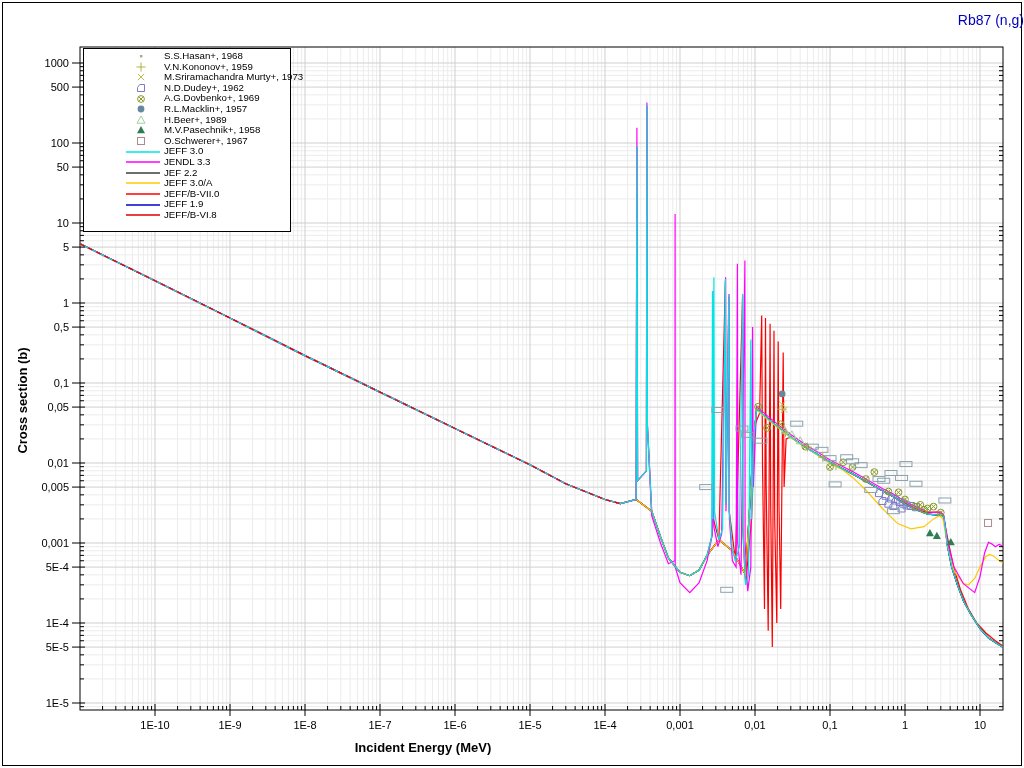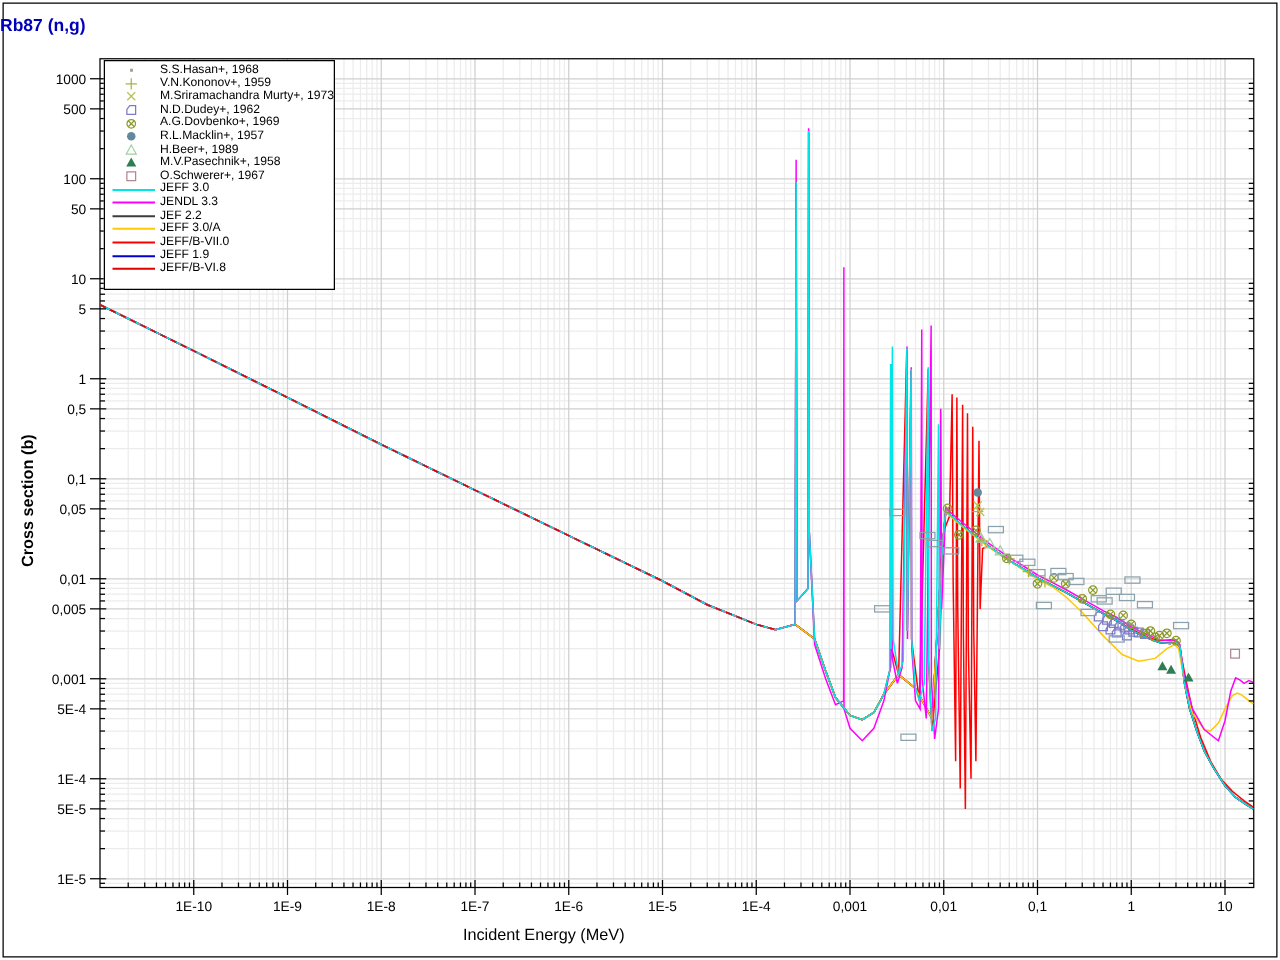--- a/index.html
+++ b/index.html
@@ -1,29 +1,29 @@
 <!DOCTYPE html>
 <html><head>
 <meta charset="utf-8">
 <style>
   html,body{margin:0;padding:0;background:#fff;}
   #page{position:relative;width:1024px;height:768px;background:#fff;overflow:hidden;
         font-family:"Liberation Sans",sans-serif;}
   #outer-border{position:absolute;left:2px;top:2px;width:1018px;height:762px;
         border:1px solid #000;pointer-events:none;}
-  #title{position:absolute;left:0;top:12px;width:1024px;text-align:left;
-        font-size:14px;font-weight:bold;}
+  #title{position:absolute;left:0;top:12px;width:1024px;text-align:right;
+        font-size:14px;font-weight:normal;}
   #plot-svg{position:absolute;left:0;top:0;}
   .tk{font-family:"Liberation Sans",sans-serif;font-size:11px;fill:#000;}
-  #xlabel{position:absolute;left:17px;top:740px;width:836px;text-align:center;
-        font-size:13px;font-weight:normal;color:#000;}
+  #xlabel{position:absolute;left:5px;top:740px;width:836px;text-align:center;
+        font-size:13px;font-weight:bold;color:#000;}
   #ylabel{position:absolute;left:-48px;top:393px;width:140px;text-align:center;
         font-size:13px;font-weight:bold;color:#000;transform:rotate(-90deg);}
-  #legend{position:absolute;left:83px;top:48px;width:185px;height:184px;
-        border:1px solid #000;background:#fff;padding-top:2px;box-sizing:border-box;}
+  #legend{position:absolute;left:83px;top:48px;width:208px;height:184px;
+        border:1px solid #000;background:#fff;padding-top:2px;box-sizing:border-box;padding-left:36px;}
   .lrow{height:10.6px;line-height:10.6px;white-space:nowrap;display:flex;align-items:center;}
   .lrow svg{flex:0 0 44px;height:10px;}
   .lrow span{font-size:9.7px;color:#000;}
 </style>
 </head>
 <body>
 
 <div id="page">
   <div id="outer-border"></div>
   <div id="title" style="color: rgb(0, 0, 187);">Rb87 (n,g)</div>

